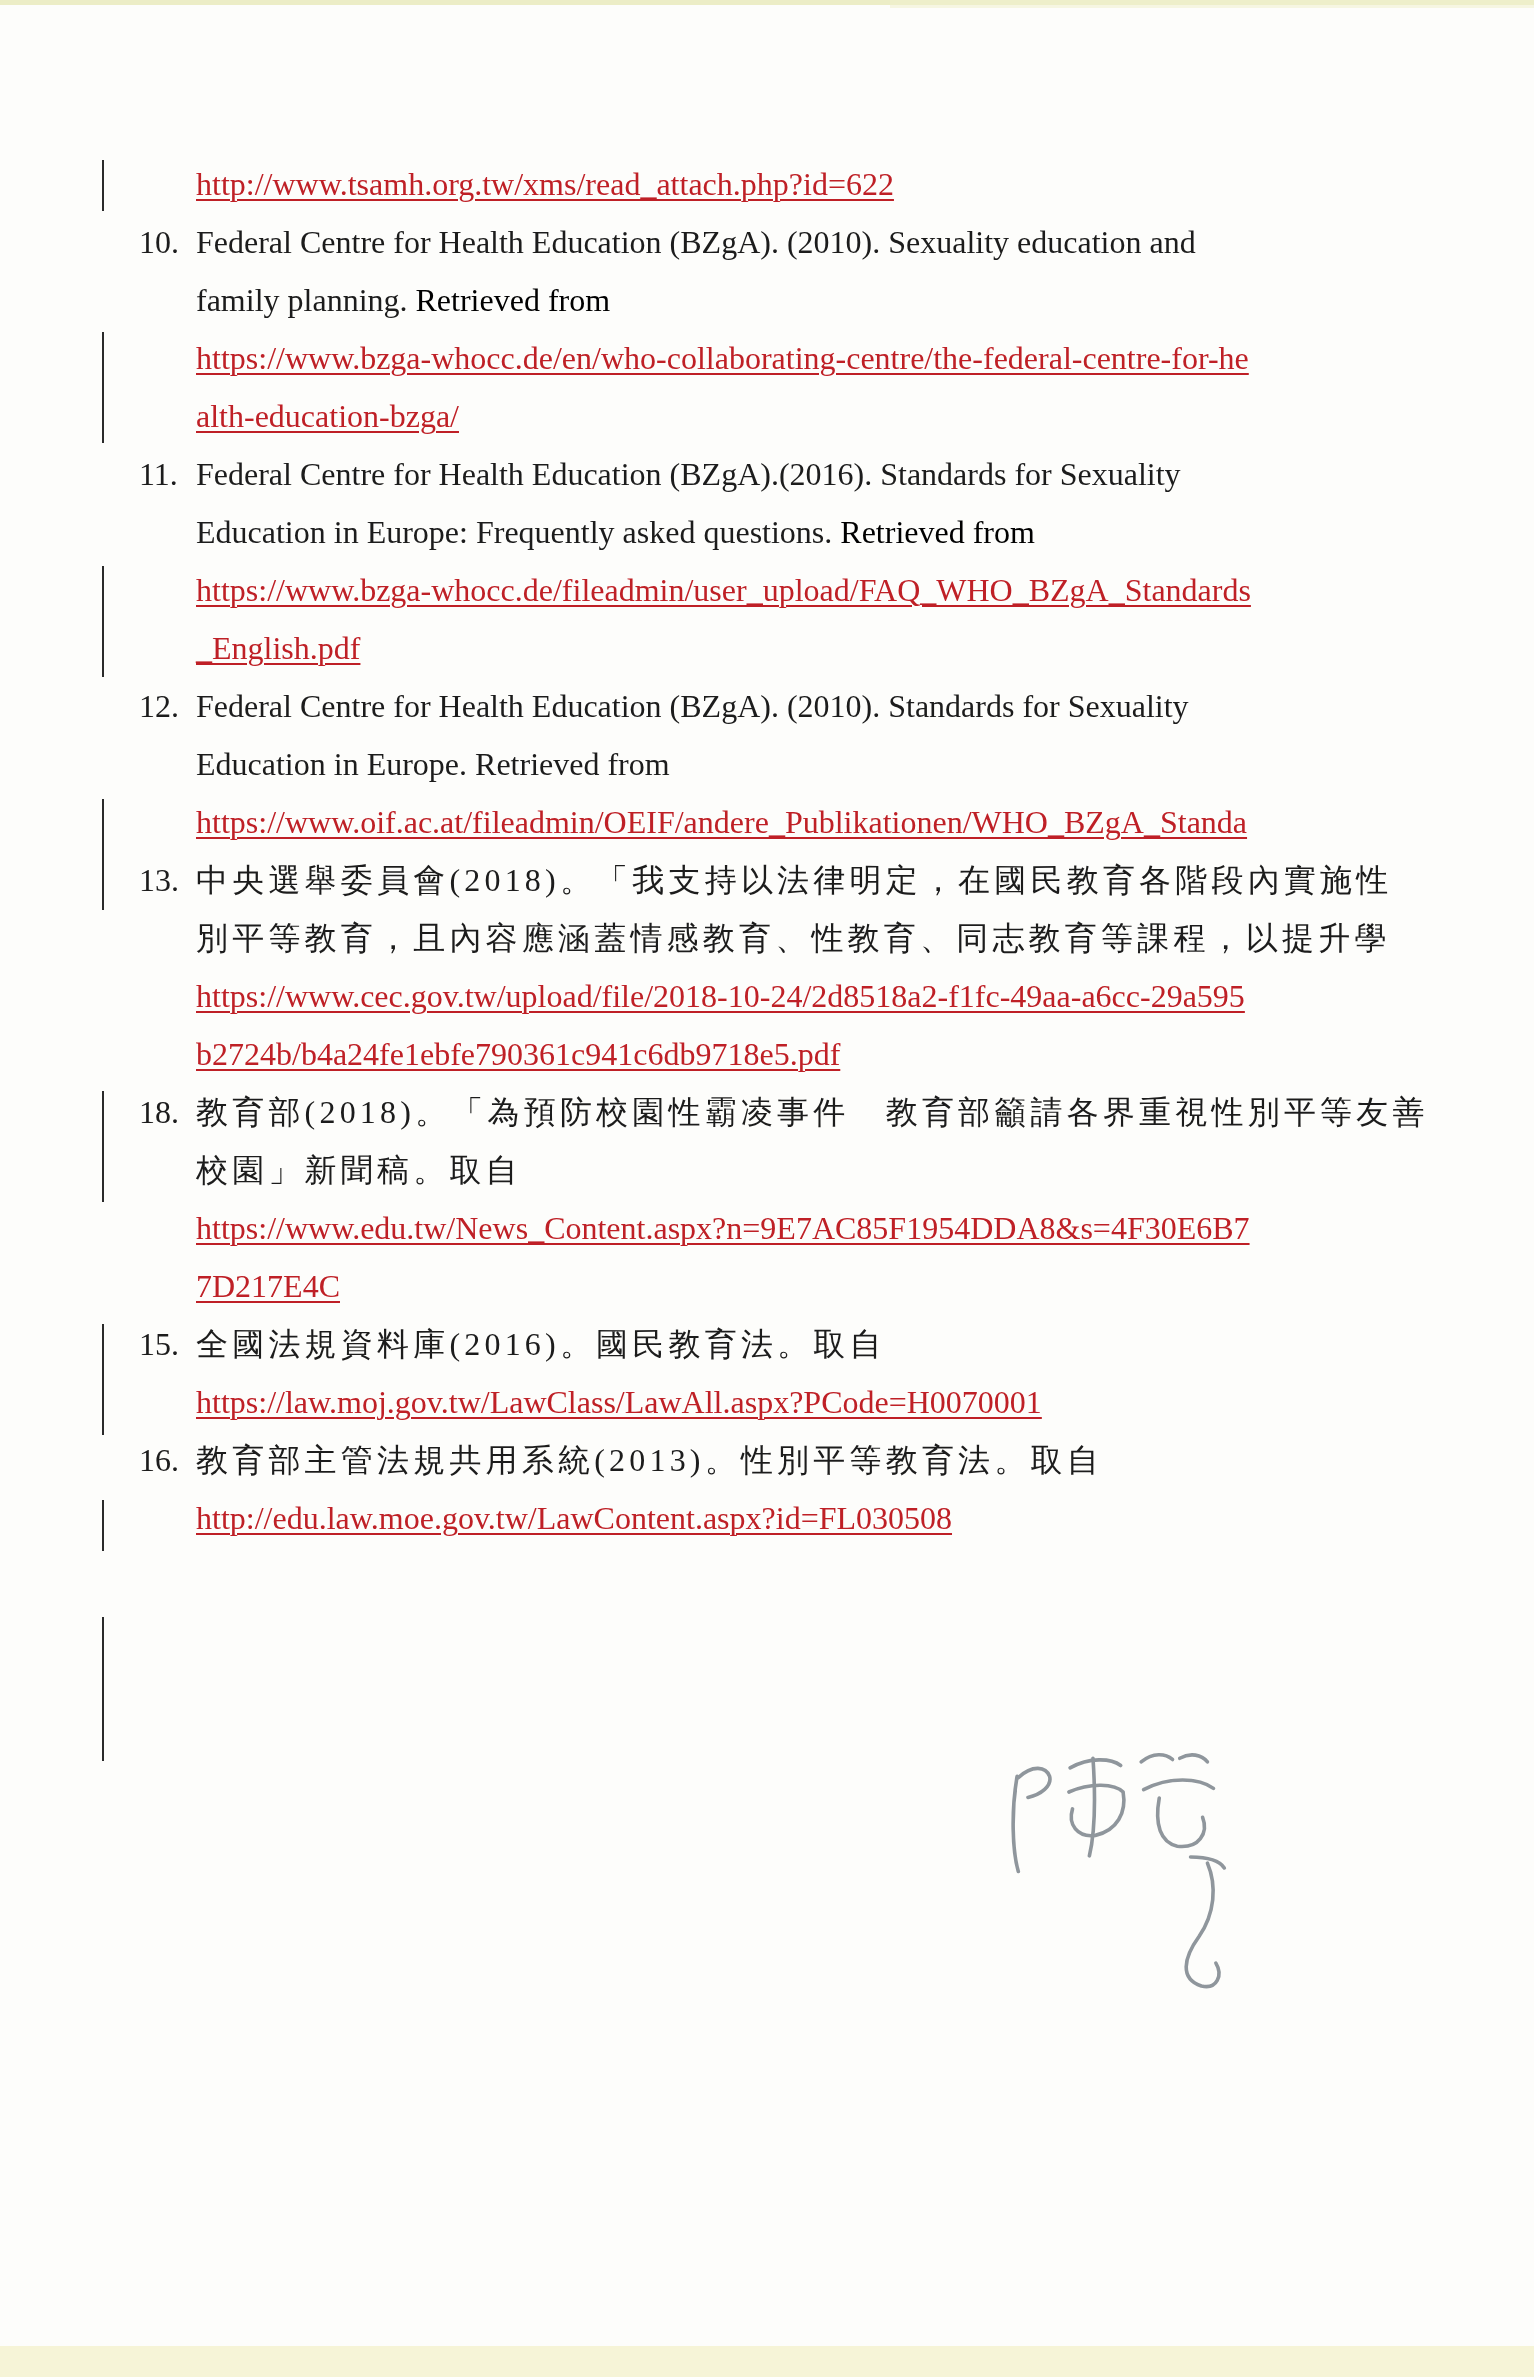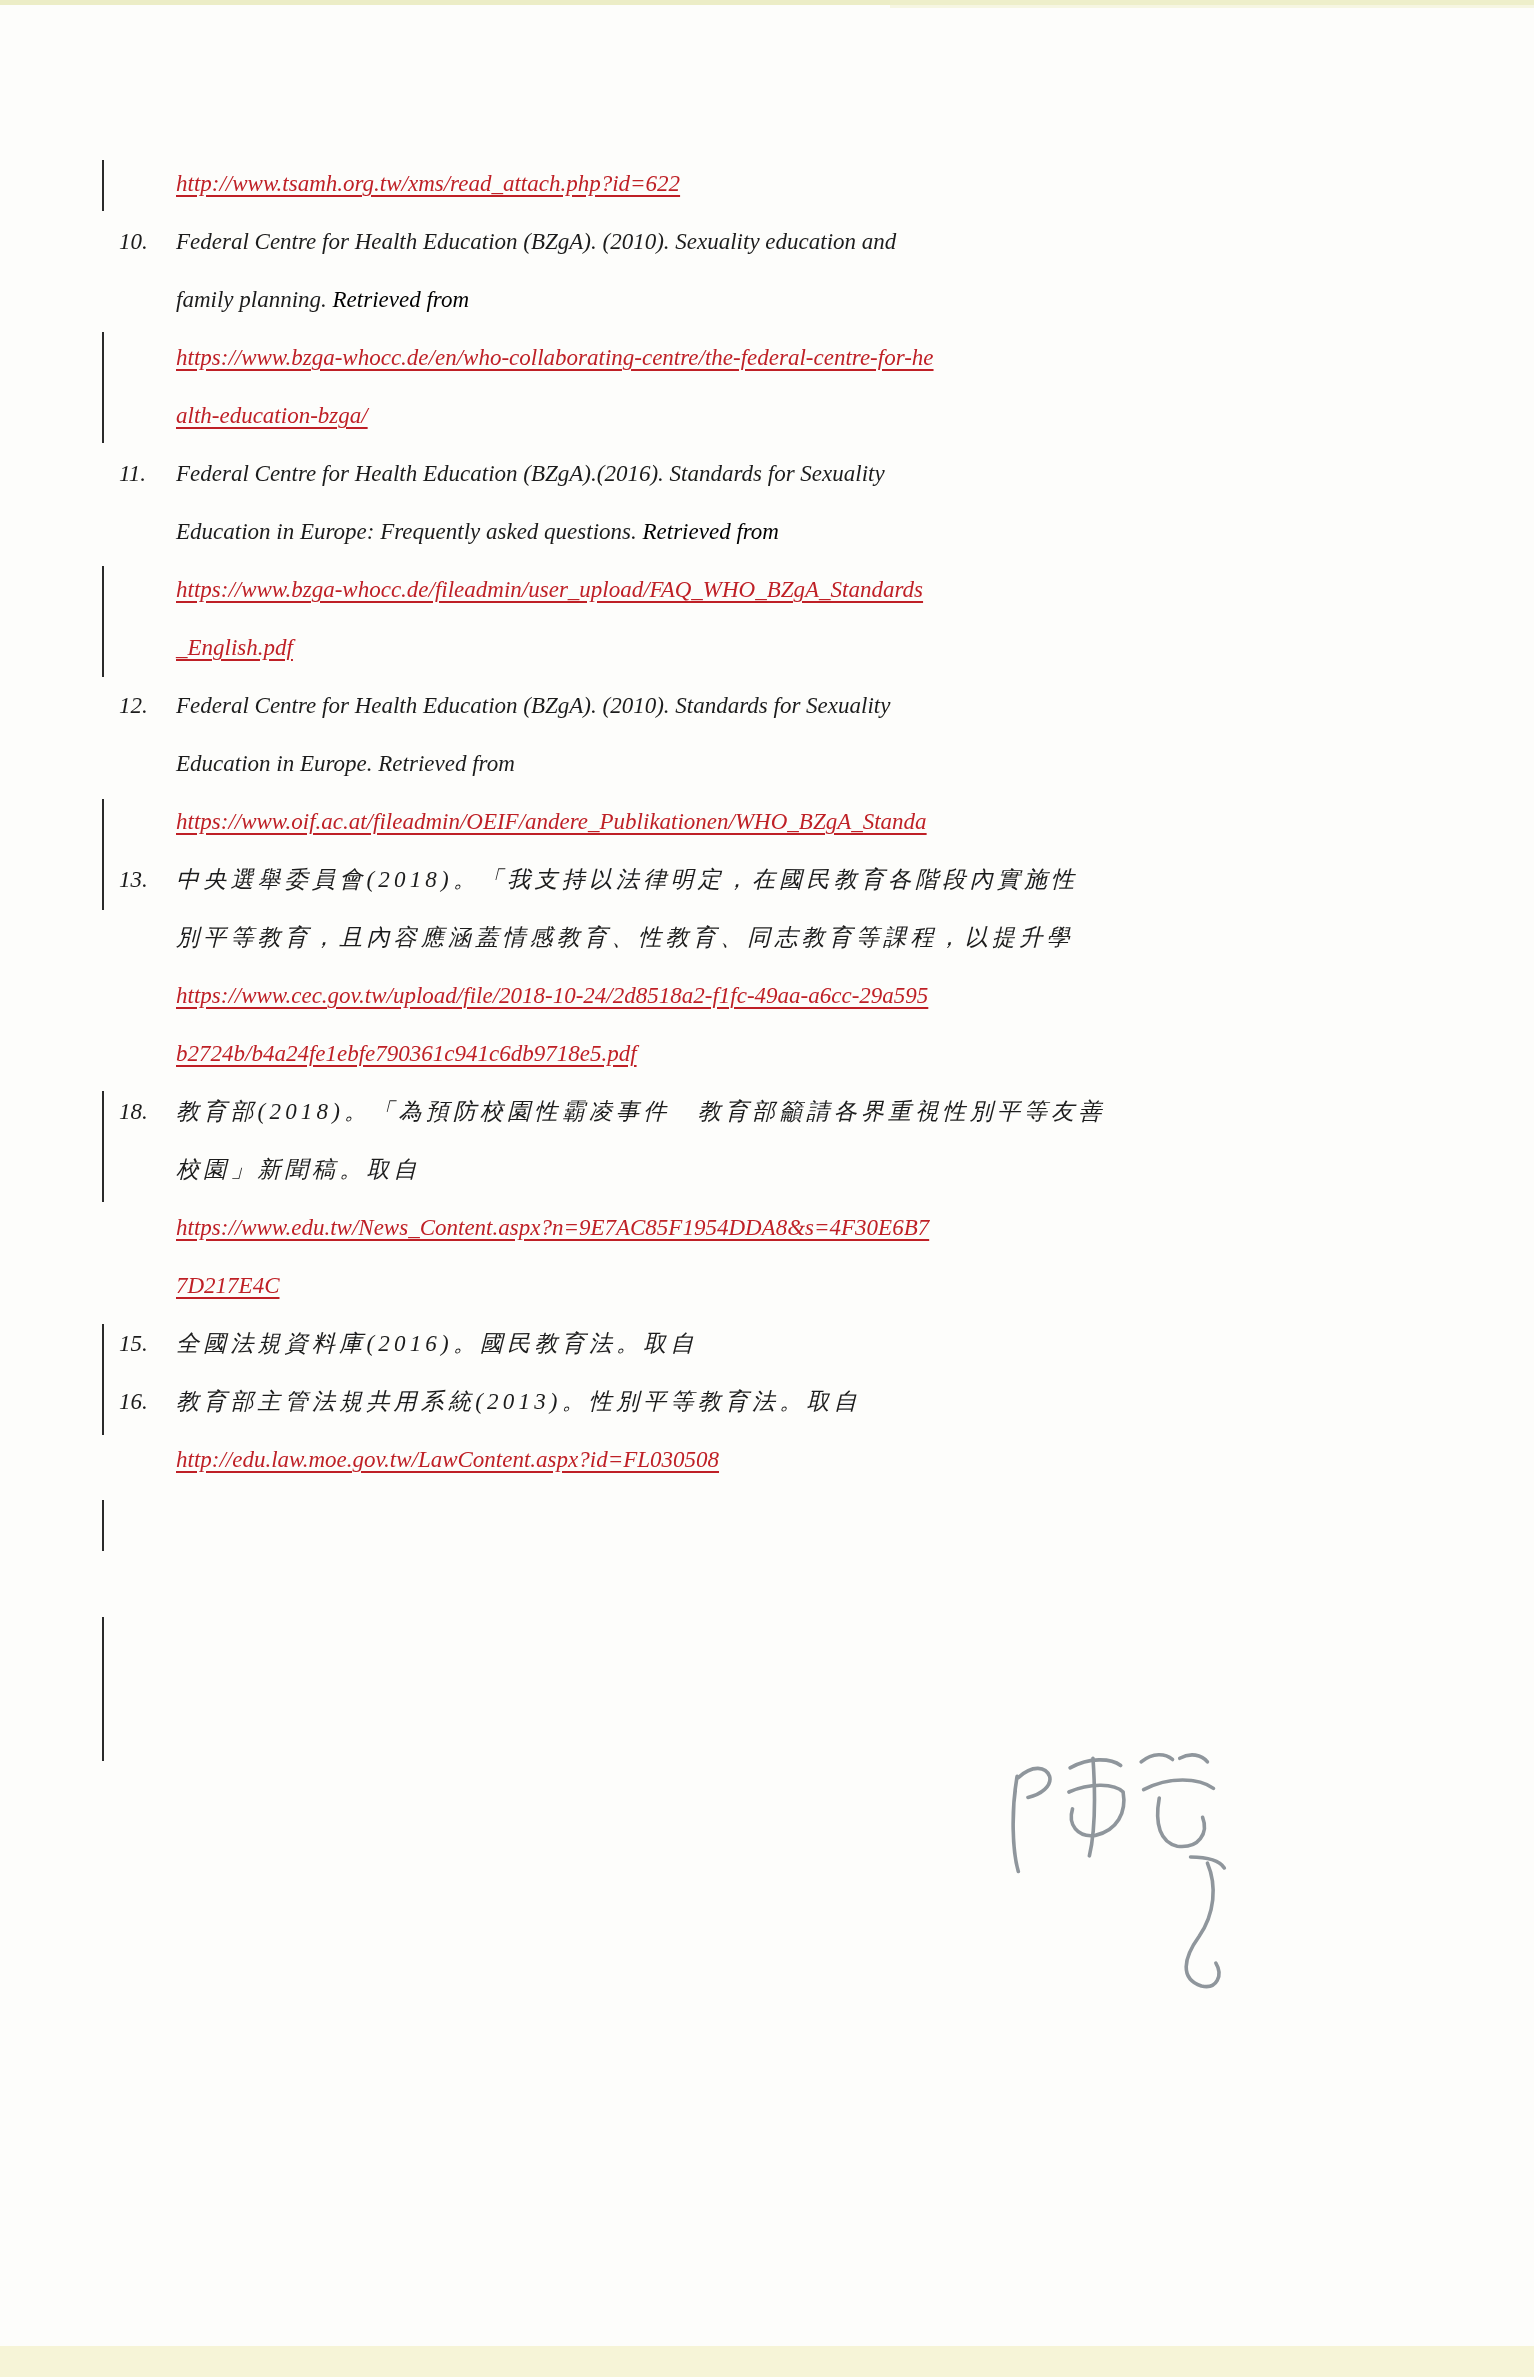--- a/index.html
+++ b/index.html
@@ -10,22 +10,22 @@
     color:#1c1c1c;
     position:relative;
     overflow:hidden;
   }
   .page{ position:absolute; inset:0; }
   .edge-top{ position:absolute; top:0; left:0; width:100%; height:5.4px; background:#ecedc6; }
   .edge-top2{ position:absolute; top:0; right:0; width:42%; height:8.4px; background:#f0f1cd; opacity:.55; }
   .edge-bottom{ position:absolute; bottom:0; left:0; width:100%; height:31px; background:#f2efc7; opacity:.7; }
 
   .content{
-    position:absolute; left:119px; top:155px; width:1366px;
-    font-size:23px; line-height:58px;font-style:italic;
+    position:absolute; left:139px; top:155px; width:1366px;
+    font-size:32px; line-height:58px;
   }
   .ref-item{ display:flex; }
   .num{ flex:0 0 57px; }
   .body{ flex:1; min-width:0; }
   .line{ white-space:nowrap; }
   .link{
     color:#bf2026;
     text-decoration:underline;
     text-decoration-thickness:1.8px;
     text-underline-offset:4.2px;
@@ -108,20 +108,21 @@
           <div class="line"><span class="zh">教育部(2018)。「為預防校園性霸凌事件　教育部籲請各界重視性別平等友善</span></div>
           <div class="line"><span class="zh">校園」新聞稿。取自</span></div>
           <div class="line"><span class="link">https://www.edu.tw/News_Content.aspx?n=9E7AC85F1954DDA8&amp;s=4F30E6B7</span></div>
           <div class="line"><span class="link">7D217E4C</span></div>
         </div>
       </div>
       <div class="ref-item">
         <div class="num">15.</div>
         <div class="body">
           <div class="line"><span class="zh">全國法規資料庫(2016)。國民教育法。取自</span></div>
+          <div class="line"><span class="link">https://law.moj.gov.tw/LawClass/LawAll.aspx?PCode=H0070001</span></div>
         </div>
       </div>
       <div class="ref-item">
         <div class="num">16.</div>
         <div class="body">
           <div class="line"><span class="zh">教育部主管法規共用系統(2013)。性別平等教育法。取自</span></div>
           <div class="line"><span class="link">http://edu.law.moe.gov.tw/LawContent.aspx?id=FL030508</span></div>
         </div>
       </div>
     </div>

